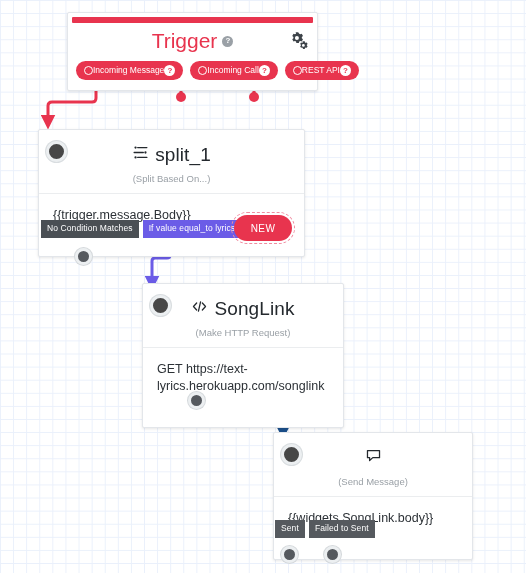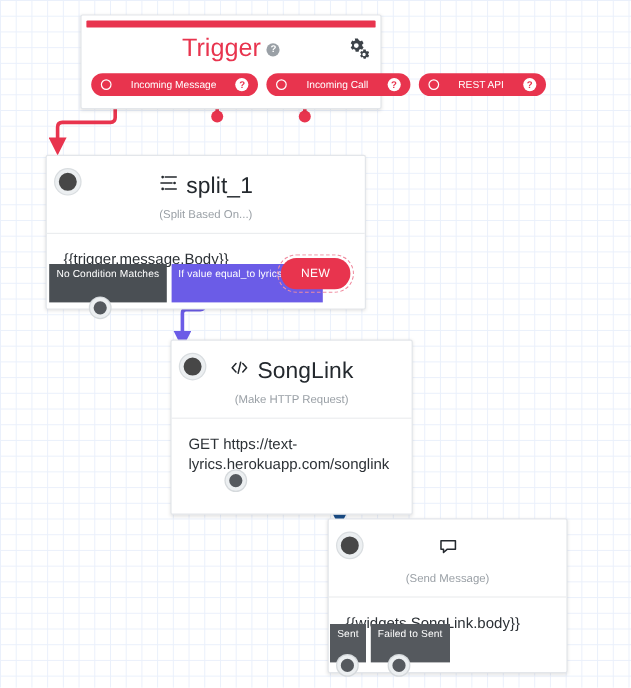--- a/index.html
+++ b/index.html
@@ -38,21 +38,21 @@
   
   .in-dot{
     position:absolute;width:15px;height:15px;border-radius:50%;
     background:#474747;border:3px solid #eceff1;box-sizing:content-box;
     box-shadow:0 0 0 1px #d9dde0;
   }
 
   
   .ports{position:absolute;display:flex;align-items:flex-start;}
   .port{
-    font-size:8.5px;color:#fff;padding:4px 6px 19px 6px;white-space:nowrap;
+    font-size:8.5px;color:#fff;padding:4px 6px 5px 6px;white-space:nowrap;
     line-height:1;letter-spacing:.1px;
   }
   .port.gray{background:#4a4f54;}
   .port.purple{background:#6b5ce7;}
   .port.blue{background:#1b4f8a;}
   .port.dark{background:#55595e;}
 
   .port-dot{
     position:absolute;width:11px;height:11px;border-radius:50%;
     background:#55595e;border:3px solid #eceff1;box-sizing:content-box;
@@ -71,21 +71,21 @@
   .qmark{
     display:inline-flex;align-items:center;justify-content:center;
     width:11px;height:11px;border-radius:50%;background:#9aa0a6;color:#fff;
     font-size:8px;font-weight:bold;line-height:1;font-family:"Liberation Sans",sans-serif;
   }
   .qmark.onred{background:#fff;color:#e8344e;}
   #gear-btn{position:absolute;right:9px;top:7px;width:20px;height:20px;cursor:pointer;}
   #trigger-pills{display:flex;gap:7px;padding:4px 8px 10px 8px;justify-content:flex-start;}
   .pill{
     background:#e8344e;color:#fff;border-radius:12px;
-    display:inline-flex;align-items:center;gap:16px;
+    display:inline-flex;align-items:center;gap:0;
     padding:4px 8px;font-size:8.5px;white-space:nowrap;line-height:1;cursor:pointer;
   }
   .pill .ring{
     width:7px;height:7px;border-radius:50%;border:1.4px solid #fff;display:inline-block;
   }
 
   
   #new-btn{
     position:absolute;left:234px;top:215px;width:58px;height:26px;cursor:pointer;
   }

